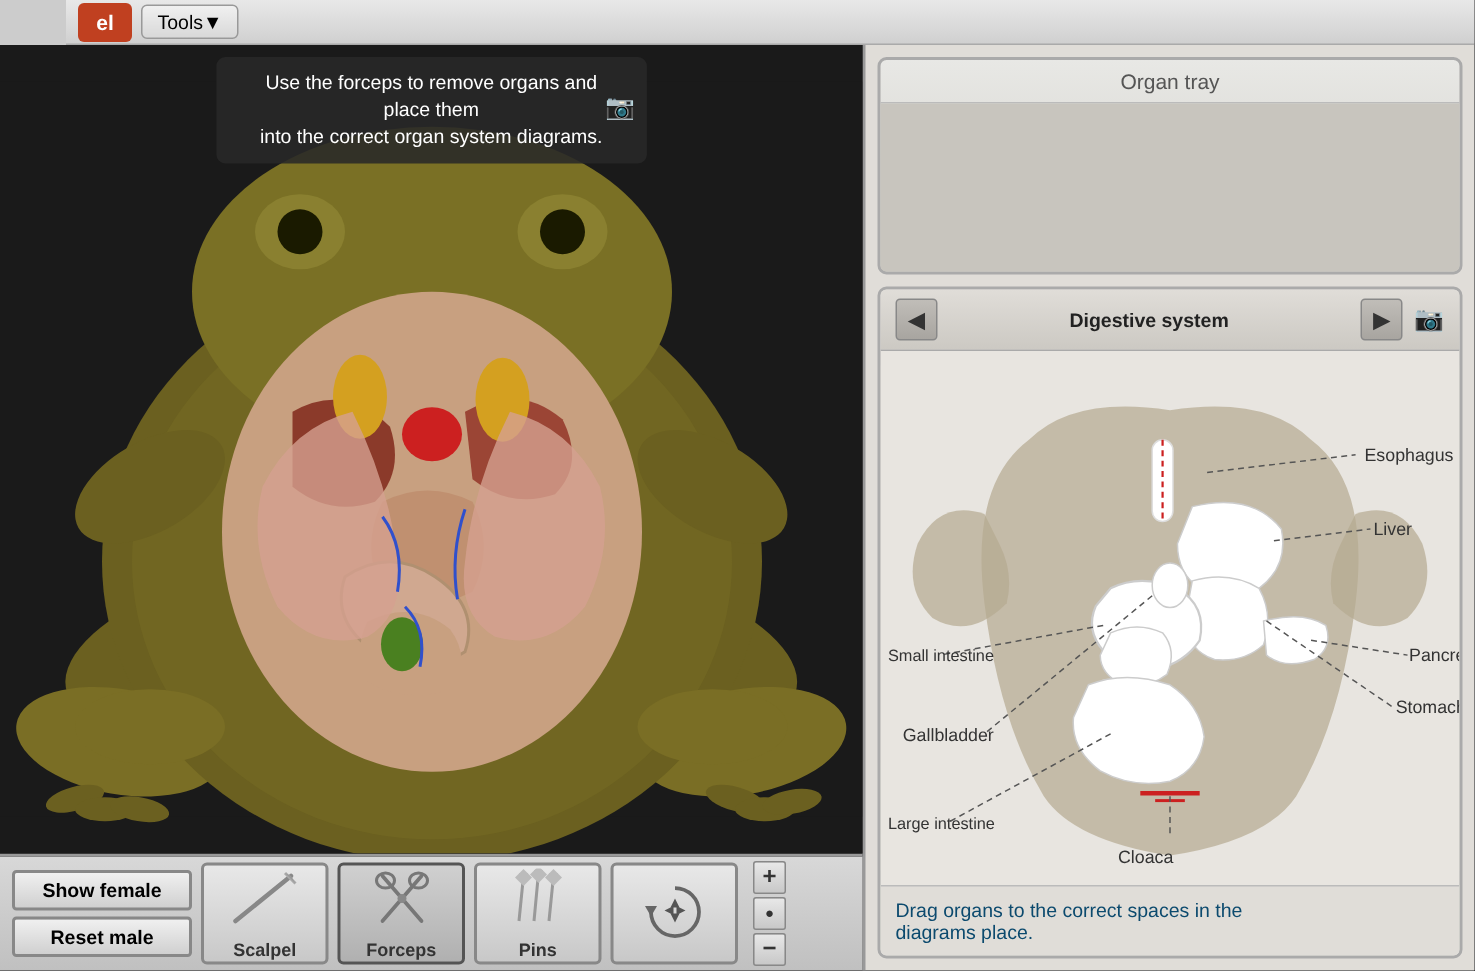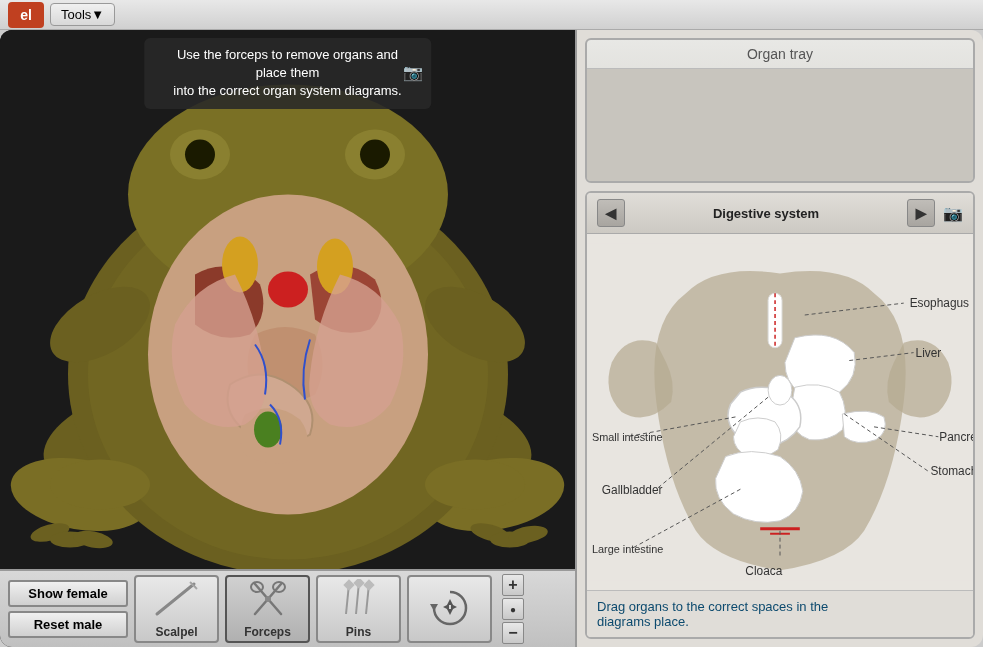--- a/index.html
+++ b/index.html
@@ -16,20 +16,21 @@
     
     #toolbar {
       height: 30px;
       background: linear-gradient(to bottom, #e8e8e8, #d0d0d0);
       border-bottom: 1px solid #aaa;
       display: flex;
       align-items: center;
       padding: 0 8px;
       gap: 6px;
       flex-shrink: 0;
+      margin-left: 44px;
     }
     #app-logo {
       width: 36px;
       height: 26px;
       background: #c04020;
       border-radius: 4px;
       display: flex;
       align-items: center;
       justify-content: center;
       color: white;
@@ -46,21 +47,20 @@
       display: flex;
       align-items: center;
       gap: 0;
     }
 
     
     #main {
       display: flex;
       flex: 1;
       overflow: hidden;
-      border-radius: 12px;
     }
 
     
     #left-panel {
       width: 575px;
       display: flex;
       flex-direction: column;
       position: relative;
       background: #111;
       flex-shrink: 0;

